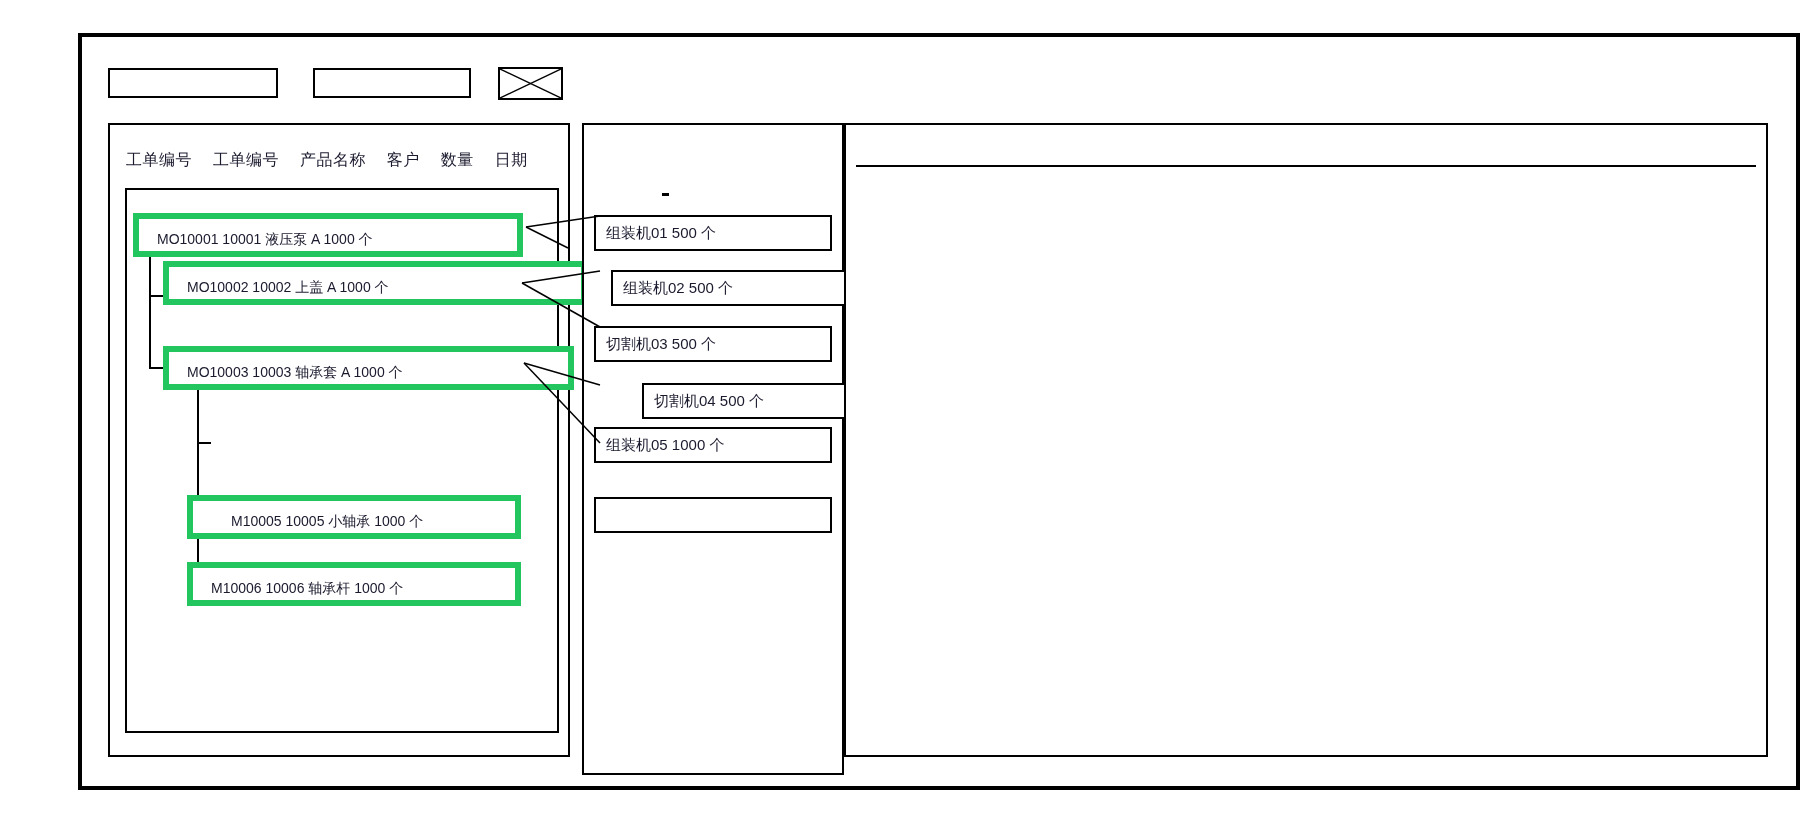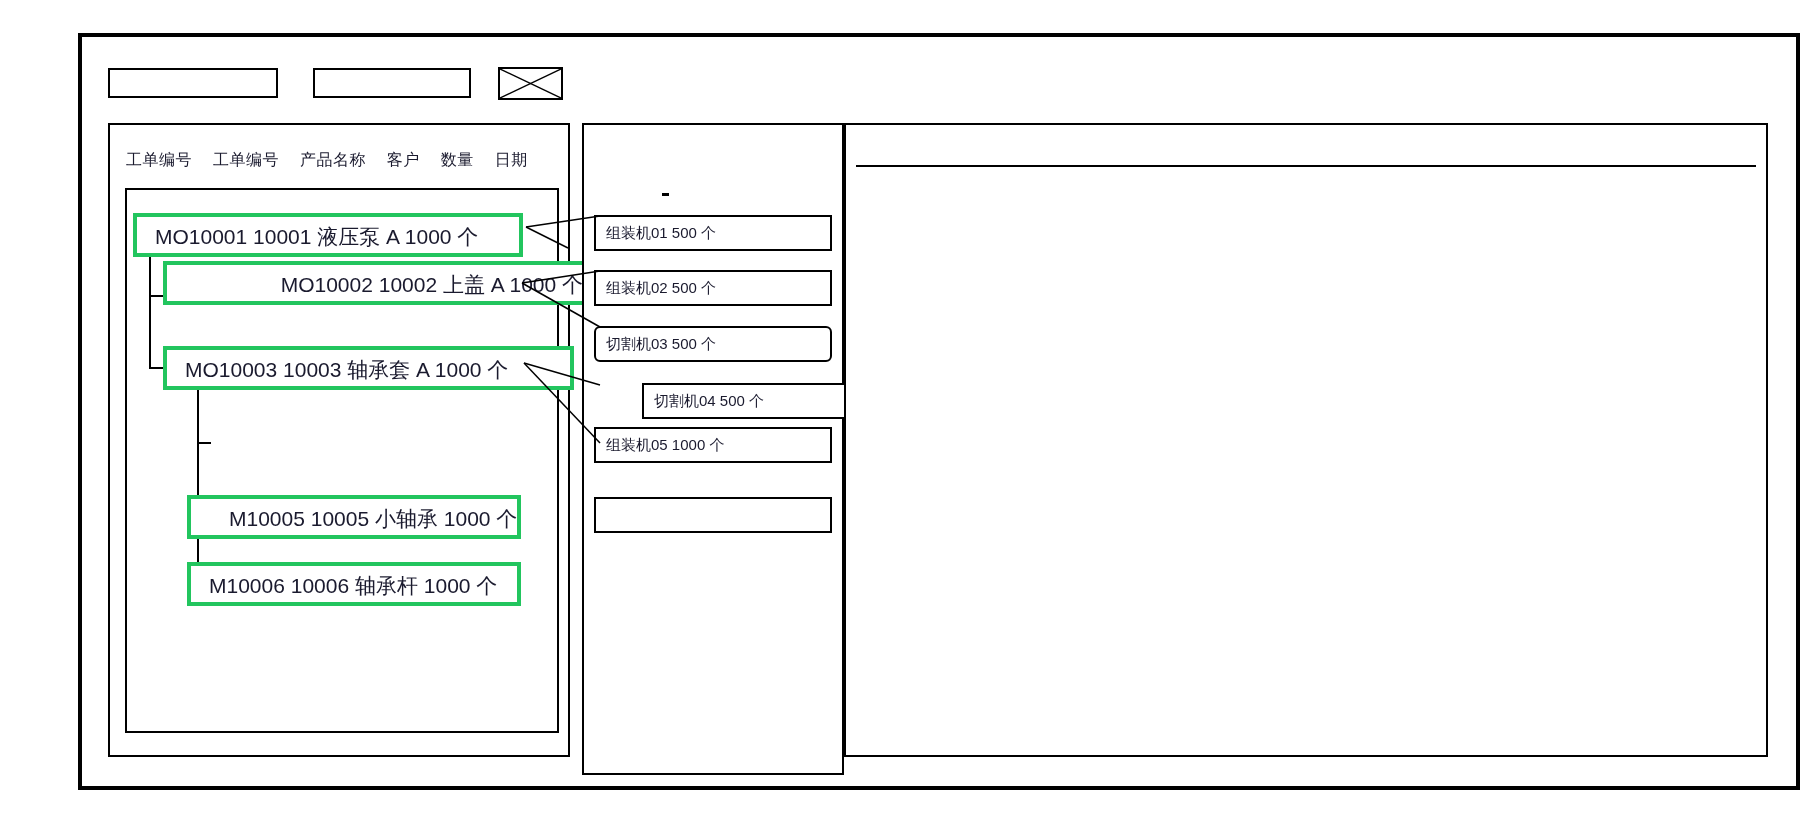--- a/index.html
+++ b/index.html
@@ -89,34 +89,34 @@
     top: 63px;
     width: 434px;
     height: 545px;
     border: 2px solid #000000;
     background: #ffffff;
     box-sizing: border-box;
   }
 
   .node {
     position: absolute;
-    border: 4px solid #22c55e;
+    border: 6px solid #22c55e;
     background: #ffffff;
     box-sizing: border-box;
     height: 44px;
     line-height: 40px;
-    font-size: 21px;
+    font-size: 14px;
     white-space: nowrap;
     overflow: hidden;
   }
   .node .ntext { display: inline-block; padding-left: 18px; }
 
   
   .node.lvl0 { left: 6px;   top: 23px;  width: 390px; }
-  .node.lvl1.n2 { left: 36px; top: 71px;  width: 424px; text-align: right; }
+  .node.lvl1.n2 { left: 36px; top: 71px;  width: 424px; }
   .node.lvl1.n3 { left: 36px; top: 156px; width: 411px; }
   .node.lvl2.n4 { left: 60px; top: 231px; width: 334px; }
   .node.lvl2.n5 { left: 60px; top: 305px; width: 334px; padding-left: 20px; }
   .node.lvl2.n6 { left: 60px; top: 372px; width: 334px; }
 
   
   .conn { position: absolute; background: #000000; }
 
   
   .op-card {
@@ -127,22 +127,22 @@
     border: 2px solid #000000;
     background: #ffffff;
     box-sizing: border-box;
     line-height: 32px;
     font-size: 15px;
     white-space: nowrap;
     overflow: hidden;
   }
   .op-card .otext { display: inline-block; padding-left: 10px; }
   .op-card.c1 { top: 90px; }
-  .op-card.c2 { top: 145px; }
-  .op-card.c3 { top: 201px; border-radius: 6px; }
+  .op-card.c2 { top: 145px; margin-left: 17px; }
+  .op-card.c3 { top: 201px; }
   .op-card.c4 { top: 258px; margin-left: 48px; }
   .op-card.c5 { top: 302px; }
   .op-card.c6 { top: 372px; }
 
   .mid-mark {
     position: absolute;
     left: 78px;
     top: 68px;
     width: 7px;
     height: 3px;

